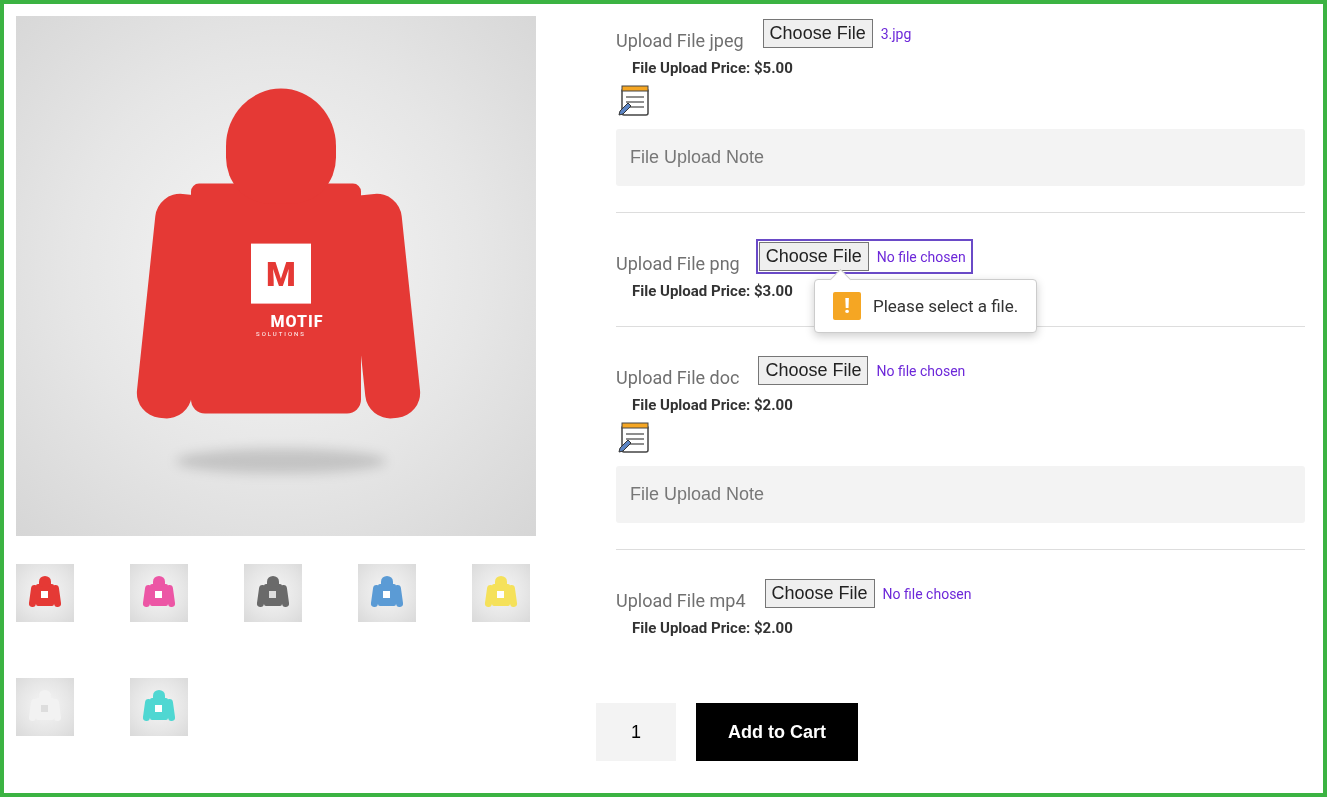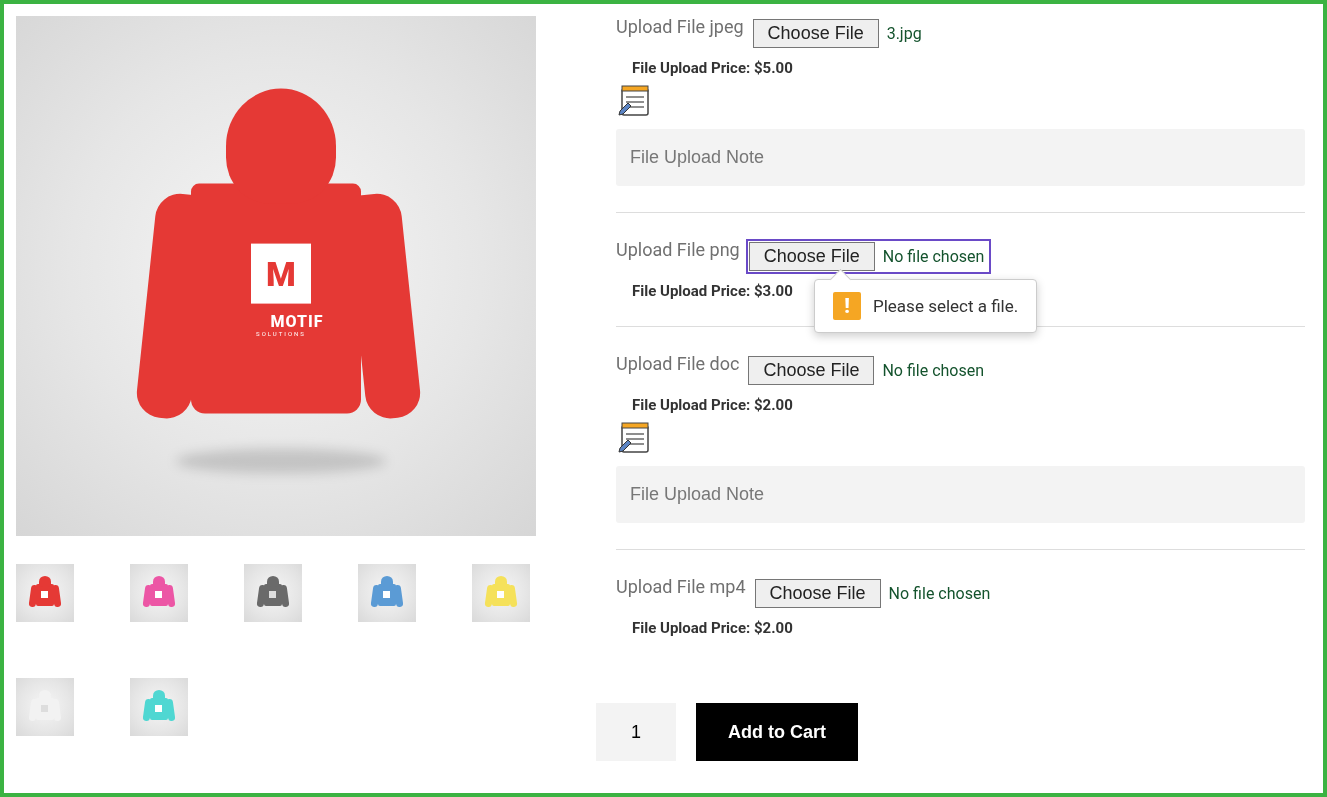--- a/index.html
+++ b/index.html
@@ -159,45 +159,45 @@
 .upload-block {
   border-bottom: 1px solid #ddd;
   padding-bottom: 26px;
   margin-bottom: 26px;
 }
 .upload-block.no-border { border-bottom:none; margin-bottom: 40px; }
 .label-row {
   color: #707070;
   font-size: 18px;
   display: flex;
-  align-items: flex-start;
-  gap: 6px;
+  align-items: flex-end;
+  gap: 16px;
   position: relative;
 }
 .file-input-wrap {
   display: inline-flex;
   align-items: center;
   gap: 4px;
   border: 2px solid transparent;
   padding: 1px;
 }
 .file-input-wrap.focused {
   border: 2px solid #6a4ac7;
 }
 .choose-btn {
   background: #efefef;
   border: 1px solid #767676;
-  padding: 3px 14px;
+  padding: 3px 6px;
   font-size: 18px;
   cursor: pointer;
   color: #222;
 }
 .file-status {
-  font-size: 16px;
-  color: #14532d;
+  font-size: 14px;
+  color: #6d28d9;
   padding: 0 4px;
 }
 .price-line {
   color: #333;
   font-weight: 700;
   font-size: 15px;
   margin-top: 8px;
   margin-left: 16px;
 }
 .note-icon {

